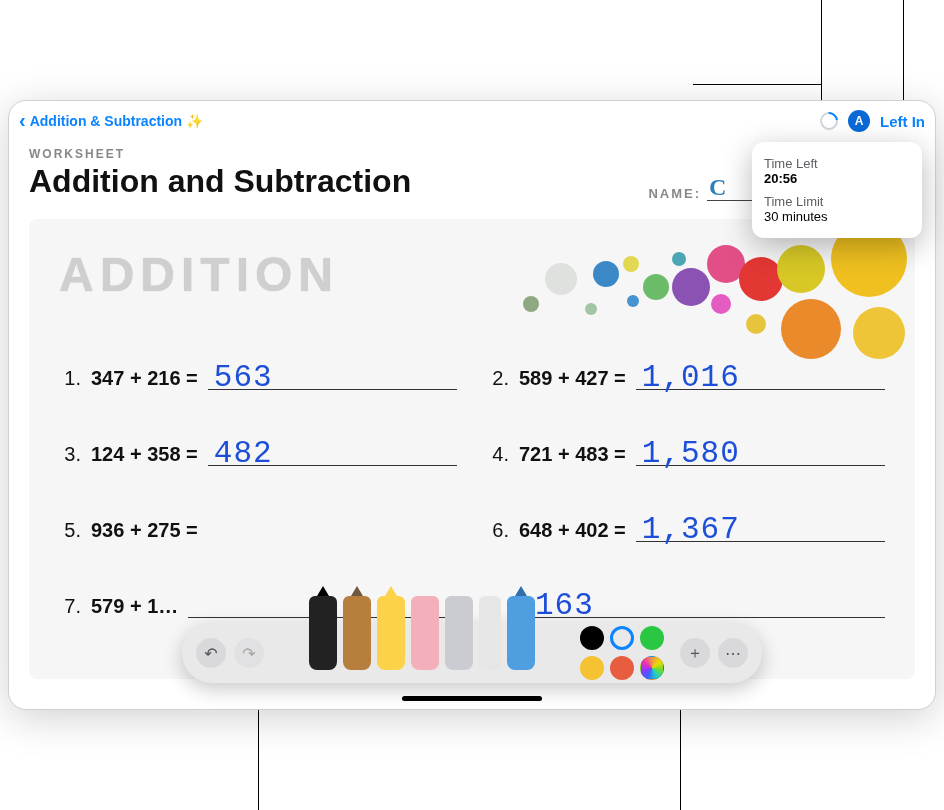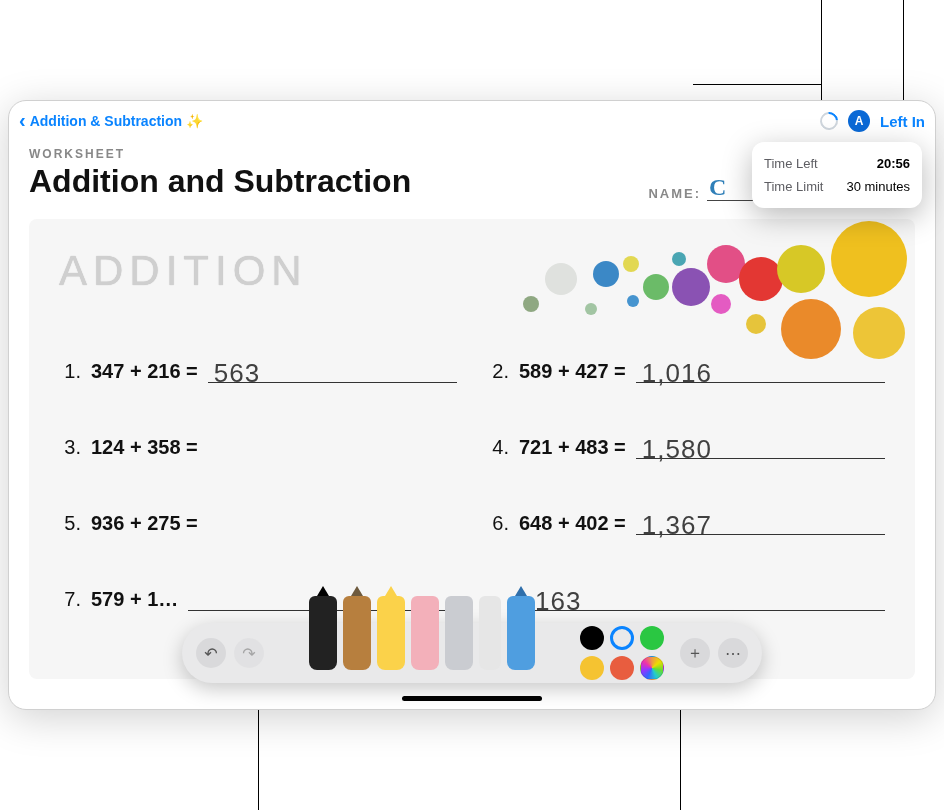--- a/index.html
+++ b/index.html
@@ -75,21 +75,21 @@
 
   .panel {
     margin-top:18px;
     background:#f6f6f6;
     border-radius:8px;
     padding:28px 30px 60px 30px;
     position:relative;
     height:460px;
   }
   .addition-head {
-    font-size:42px; font-weight:400; letter-spacing:6px;
+    font-size:48px; font-weight:700; letter-spacing:6px;
     color:#cfcfcf;
     text-shadow: 0 0 1px #bbb;
   }
   .dots { position:absolute; top:-10px; right:-6px; width:420px; height:160px; }
 
   .problems {
     margin-top:58px;
     display:grid;
     grid-template-columns: 1fr 1fr;
     column-gap:30px;
@@ -98,40 +98,40 @@
   .problem { display:flex; align-items:flex-end; gap:10px; font-size:20px; color:#111; font-weight:600; }
   .pnum { font-weight:400; color:#111; width:22px; text-align:right; }
   .eq { white-space:nowrap; }
   .ans-line {
     flex:1; min-width:140px; height:30px;
     border-bottom:1.5px solid #333;
     position:relative;
   }
   .ans {
     position:absolute; left:6px; bottom:-4px;
-    font-family:Liberation Sans, sans-serif;
+    font-family:Liberation Mono, monospace;
     font-weight:400;
-    color:#404040;
-    font-size:26px; line-height:1;
+    color:#1d4ed8;
+    font-size:31px; line-height:1;
     letter-spacing:1px;
   }
 
   
   .popover {
     position:absolute;
     top:142px; right:22px;
     width:170px;
     background:#fff;
     border-radius:12px;
     box-shadow:0 8px 30px rgba(0,0,0,0.28);
     padding:10px 12px;
     font-size:13px;
     z-index:50;
   }
-  .pop-row { display:flex; justify-content:space-between; padding:4px 0; }
+  .pop-row { display:flex; justify-content:space-between; padding:4px 0;flex-direction:column; }
   .plab { color:#5e5e63; }
   .pval { color:#000000; font-weight:500; }
   .pval.bold { font-weight:700; }
 
   
   .tool-shelf {
     position:absolute;
     left:50%;
     bottom:26px;
     transform:translateX(-50%);
@@ -262,20 +262,23 @@
         <div class="problem">
           <span class="pnum">2.</span>
           <span class="eq">589 + 427 =</span>
           <div class="ans-line">
             <span class="ans">1,016</span>
           </div>
         </div>
         <div class="problem">
           <span class="pnum">3.</span>
           <span class="eq">124 + 358 =</span>
+          <div class="ans-line">
+            <span class="ans">482</span>
+          </div>
         </div>
         <div class="problem">
           <span class="pnum">4.</span>
           <span class="eq">721 + 483 =</span>
           <div class="ans-line">
             <span class="ans">1,580</span>
           </div>
         </div>
         <div class="problem">
           <span class="pnum">5.</span>

